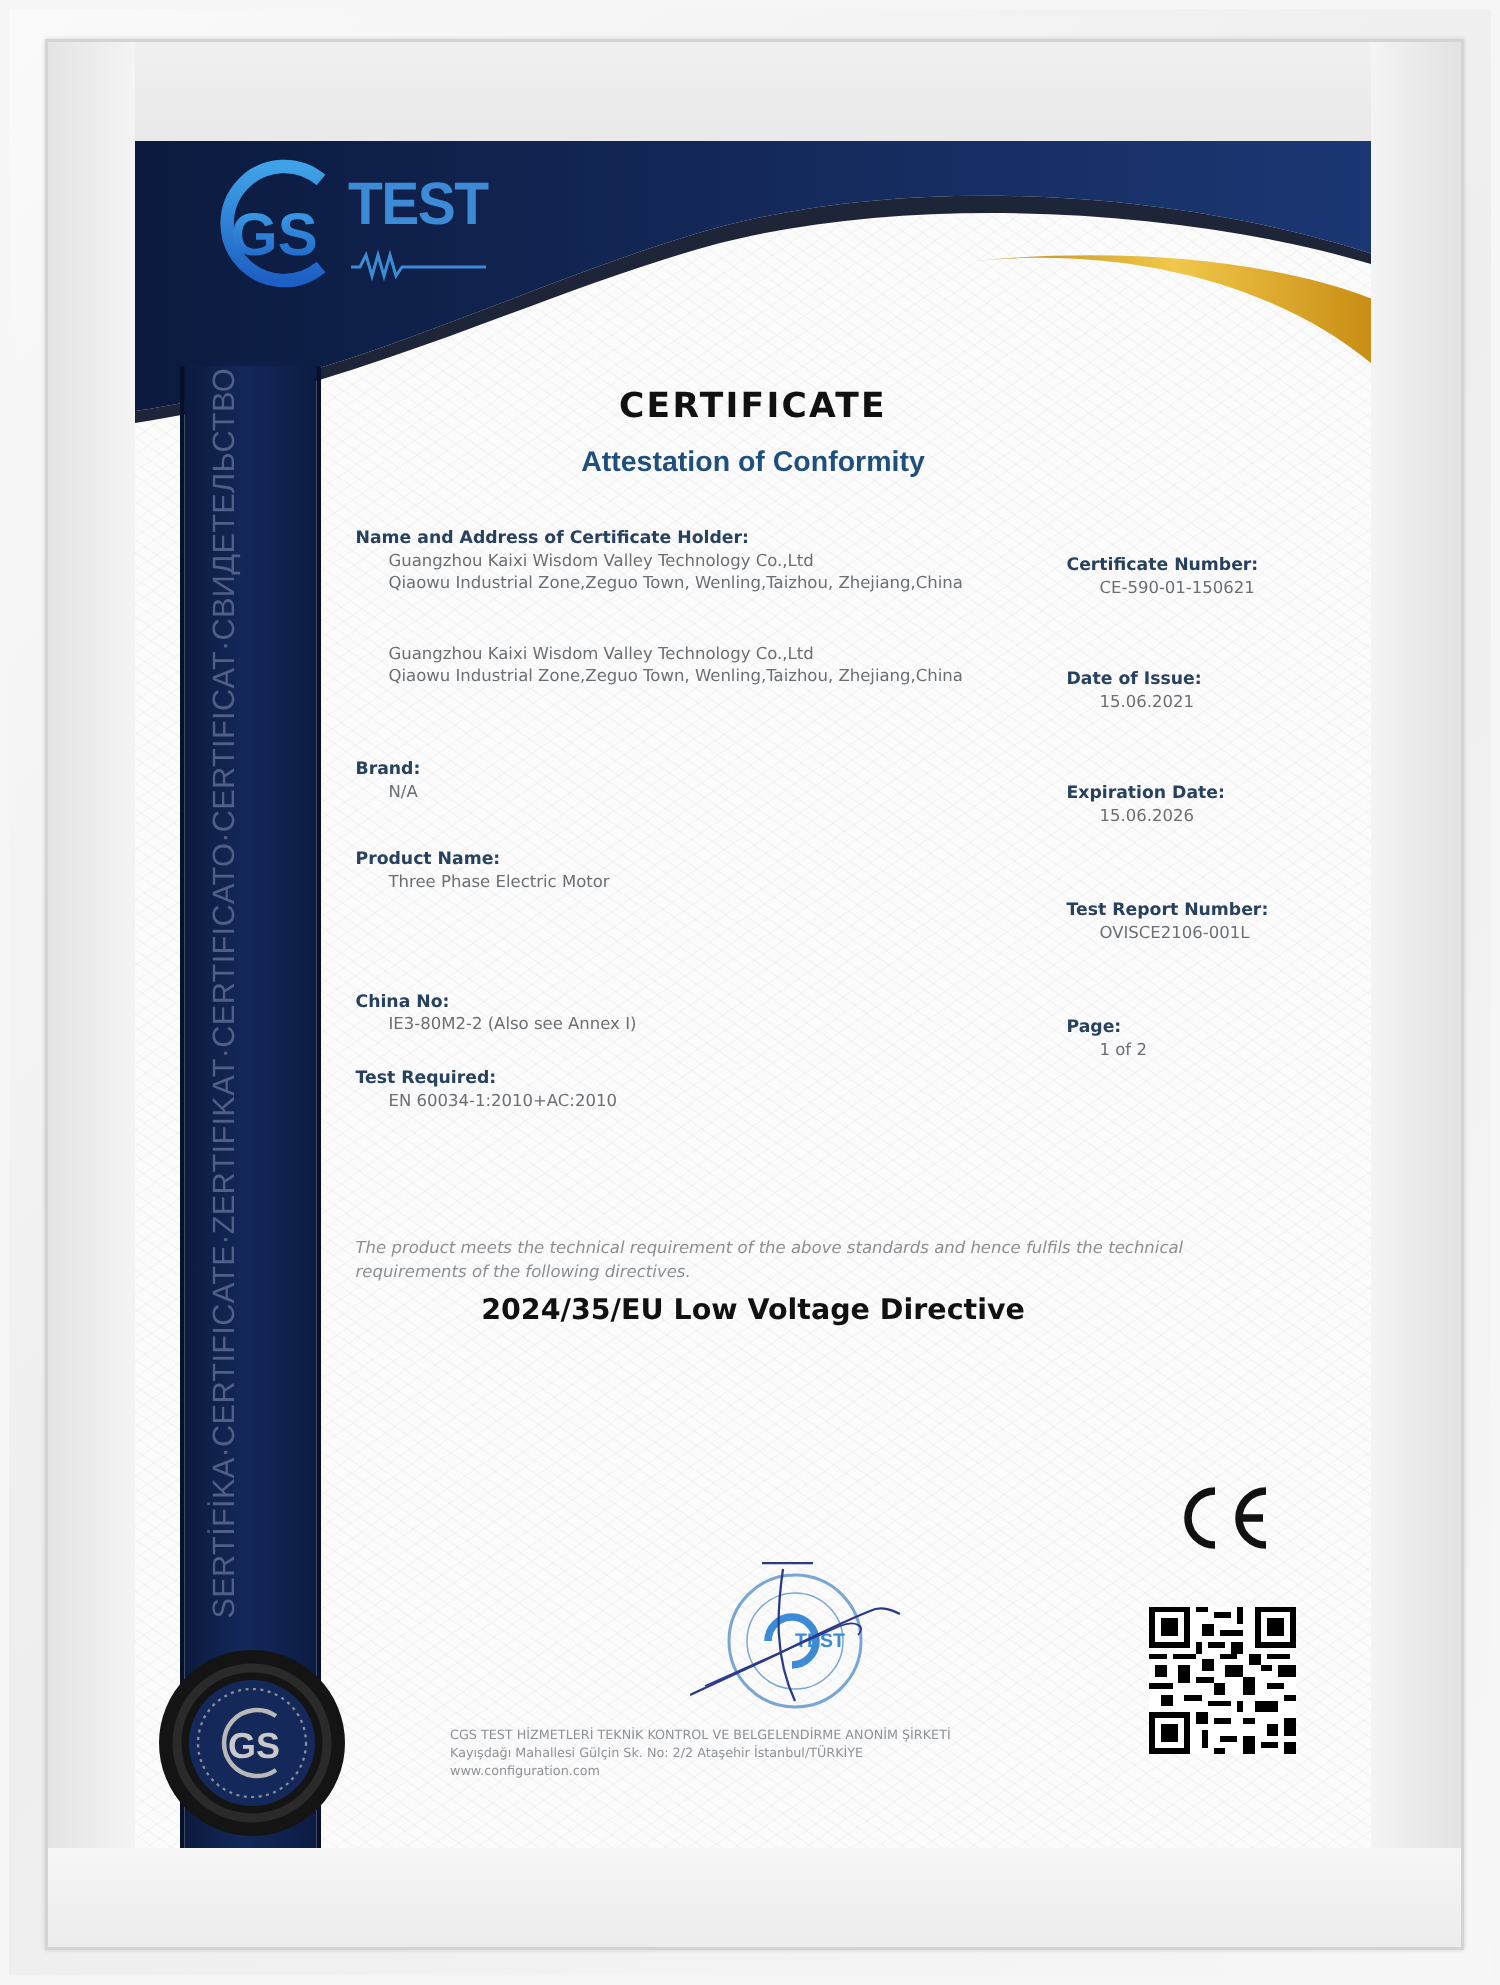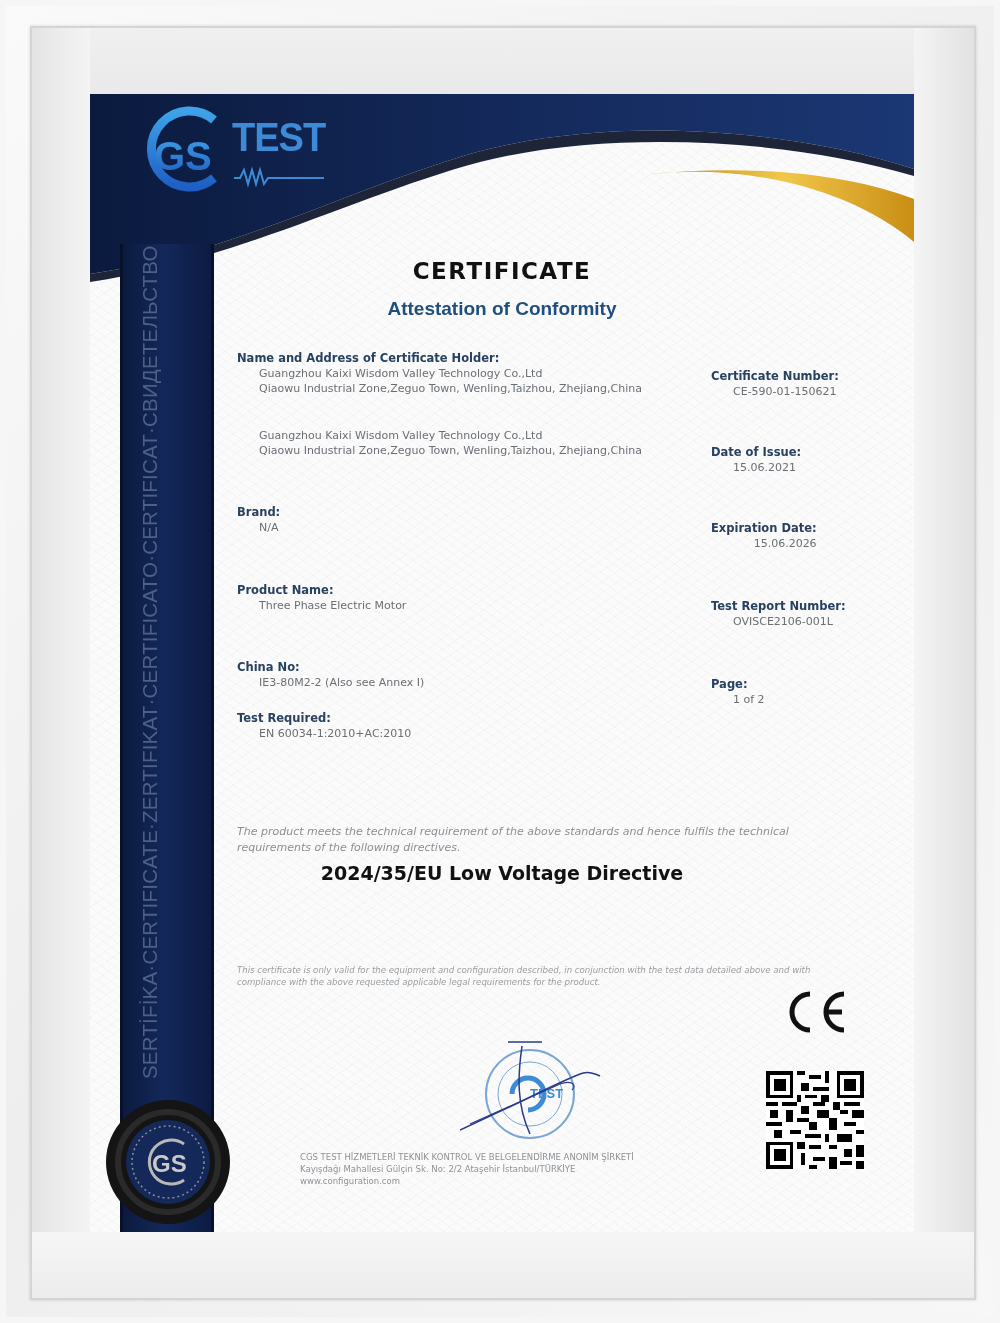--- a/index.html
+++ b/index.html
@@ -169,58 +169,57 @@
     <div class="value">Qiaowu Industrial Zone,Zeguo Town, Wenling,Taizhou, Zhejiang,China</div>
   </div>
   <div class="field" style="left:147px; top:334px;">
     <div class="value">Guangzhou Kaixi Wisdom Valley Technology Co.,Ltd</div>
     <div class="value">Qiaowu Industrial Zone,Zeguo Town, Wenling,Taizhou, Zhejiang,China</div>
   </div>
   <div class="field" style="left:147px; top:411px;">
     <div class="label">Brand:</div>
     <div class="value">N/A</div>
   </div>
-  <div class="field" style="left:147px; top:489px;">
+  <div class="field" style="left:147px; top:471px;">
     <div class="label">Product Name:</div>
     <div class="value">Three Phase Electric Motor</div>
   </div>
   <div class="field" style="left:147px; top:566px;">
     <div class="label">China No:</div>
     <div class="value">IE3-80M2-2 (Also see Annex I)</div>
   </div>
   <div class="field" style="left:147px; top:617px;">
     <div class="label">Test Required:</div>
     <div class="value">EN 60034-1:2010+AC:2010</div>
   </div>
 
   <div class="field" style="left:621px; top:275px;">
     <div class="label">Certificate Number:</div>
     <div class="value">CE-590-01-150621</div>
   </div>
   <div class="field" style="left:621px; top:351px;">
     <div class="label">Date of Issue:</div>
     <div class="value">15.06.2021</div>
   </div>
-  <div class="field" style="left:621px; top:427px;text-align:right;">
+  <div class="field" style="left:621px; top:427px;">
     <div class="label">Expiration Date:</div>
     <div class="value">15.06.2026</div>
   </div>
   <div class="field" style="left:621px; top:505px;">
     <div class="label">Test Report Number:</div>
     <div class="value">OVISCE2106-001L</div>
   </div>
   <div class="field" style="left:621px; top:583px;">
     <div class="label">Page:</div>
     <div class="value">1 of 2</div>
   </div>
 
   <div class="statement">The product meets the technical requirement of the above standards and hence fulfils the technical requirements of the following directives.</div>
   <div class="directive">2024/35/EU Low Voltage Directive</div>
 
-  <div class="fineprint" style="top:870px;">This certificate is only valid for the equipment and configuration described, in conjunction with the test data detailed above and with compliance with the above requested applicable legal requirements for the product.</div>
 
   <svg class="ce-mark" viewBox="0 0 64 44" width="64" height="44">
     <path d="M26 4 A18 18 0 1 0 26 40" fill="none" stroke="#111" stroke-width="5"></path>
     <path d="M60 4 A18 18 0 1 0 60 40" fill="none" stroke="#111" stroke-width="5"></path>
     <line x1="44" y1="22" x2="58" y2="22" stroke="#111" stroke-width="5"></line>
   </svg>
 
   <svg class="qr" viewBox="0 0 25 25" width="98" height="100" shape-rendering="crispEdges">
     <rect x="0" y="0" width="25" height="25" fill="#fff"></rect>
     <g fill="#000">

